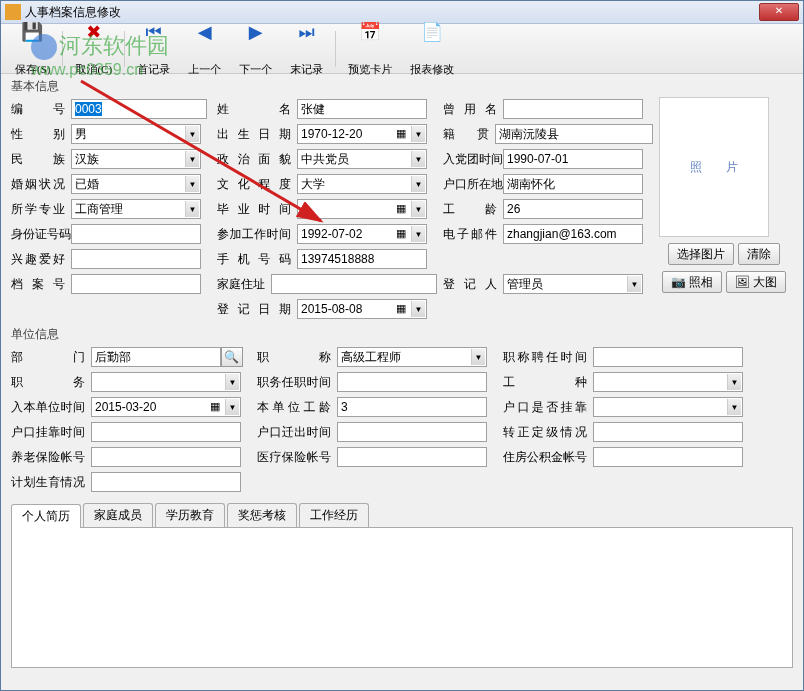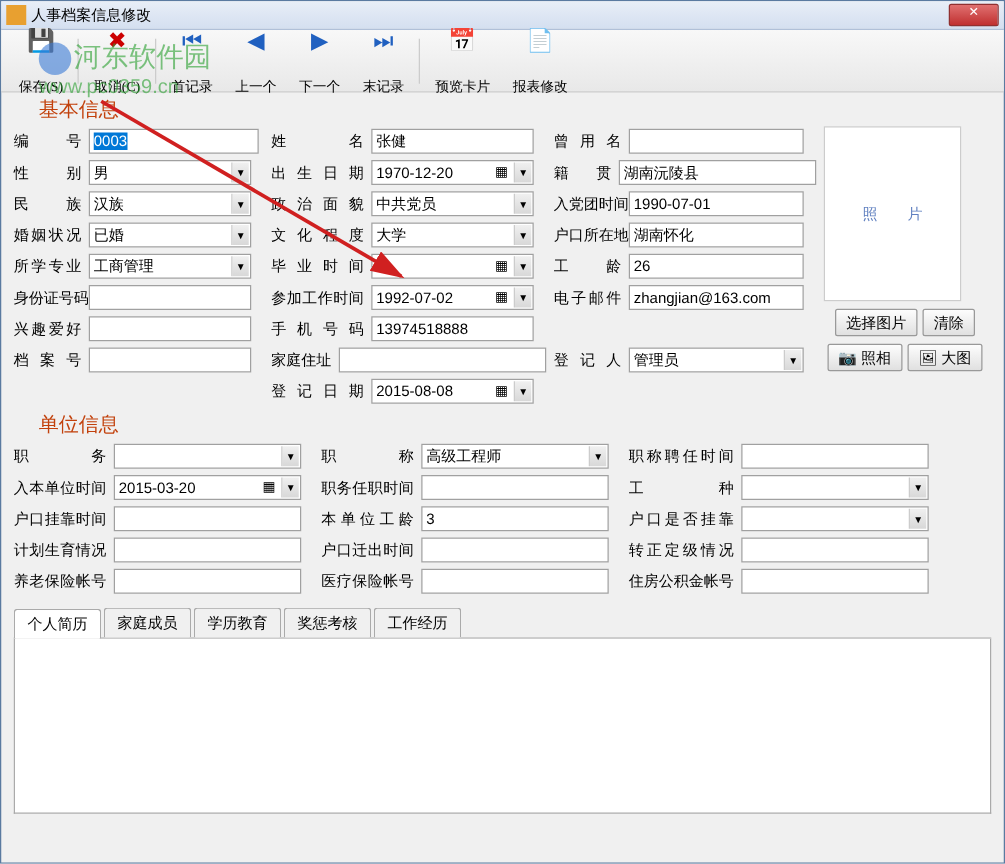--- a/index.html
+++ b/index.html
@@ -11,21 +11,21 @@
 .titlebar-icon { width: 16px; height: 16px; background: #e8a030; margin-right: 4px; }
 .titlebar-text { font-size: 12px; flex: 1; }
 .close-btn { width: 40px; height: 18px; background: linear-gradient(#e07070, #c03030); border: 1px solid #903030; border-radius: 2px; color: #fff; text-align: center; font-size: 10px; line-height: 14px; cursor: pointer; }
 
 .toolbar { height: 50px; background: linear-gradient(#f8f8f8, #e8e8e8); display: flex; align-items: center; padding: 2px 6px; gap: 2px; border-bottom: 1px solid #ccc; }
 .tb-btn { display: flex; flex-direction: column; align-items: center; padding: 2px 8px; cursor: pointer; border-radius: 2px; }
 .tb-icon { width: 24px; height: 24px; display: flex; align-items: center; justify-content: center; font-size: 18px; }
 .tb-label { font-size: 11px; margin-top: 18px; font-family: Liberation Serif, serif; }
 .tb-sep { width: 1px; height: 36px; background: #ccc; margin: 0 2px; }
 
-.section-title { font-size: 16px; padding: 4px 10px 2px; color: #c2410c; margin-left: 20px; }
+.section-title { font-size: 12px; padding: 4px 10px 2px; color: #404040; }
 
 .form-area { padding: 0 10px; }
 .form-row { display: flex; align-items: center; height: 24px; margin-bottom: 1px; }
 .form-label { font-size: 12px; text-align: justify; text-align-last: justify; padding-right: 6px; white-space: nowrap; font-family: Liberation Mono, monospace; }
 .lbl-w1 { width: 60px; }
 .lbl-w2 { width: 60px; }
 .lbl-w3 { width: 80px; }
 
 input[type=text], .combo { height: 20px; border: 1px solid #a0a0a0; background: #fff; font-size: 12px; padding: 0 3px; }
 .combo { display: flex; align-items: center; position: relative; padding-right: 16px; }
@@ -270,44 +270,51 @@
           </button>
       </div>
     </div>
   </div>
 
   <div class="section-title">单位信息</div>
 
   <div class="form-area basic-grid">
     <div class="col" style="width:240px">
       <div class="form-row">
+          <span class="form-label" style="width:80px">部　门</span>
+          <input type="text" style="width: 130px;" value="后勤部">
+          <div class="search-btn">
+            <span>🔍</span>
+          </div>
+        </div>
+      <div class="form-row">
           <span class="form-label" style="width:80px">职　务</span>
           <div class="combo" style="width:150px">
             <span></span>
             <span class="drop">▼</span>
           </div>
         </div>
       <div class="form-row">
           <span class="form-label" style="width:80px">入本单位时间</span>
           <div class="combo date-inp" style="width:150px">
             <span>2015-03-20</span>
             <span class="cal-ic">▦</span>
             <span class="drop">▼</span>
           </div>
         </div>
       <div class="form-row">
           <span class="form-label" style="width:80px">户口挂靠时间</span>
           <input type="text" style="width: 150px;">
         </div>
       <div class="form-row">
+          <span class="form-label" style="width:80px">养老保险帐号</span>
+          <input type="text" style="width: 150px;">
+        </div>
+      <div class="form-row">
           <span class="form-label" style="width:80px">计划生育情况</span>
-          <input type="text" style="width: 150px;">
-        </div>
-      <div class="form-row">
-          <span class="form-label" style="width:80px">养老保险帐号</span>
           <input type="text" style="width: 150px;">
         </div>
     </div>
 
     <div class="col" style="width:240px">
       <div class="form-row">
           <span class="form-label" style="width:80px">职　称</span>
           <div class="combo" style="width:150px">
             <span>高级工程师</span>
             <span class="drop">▼</span>

